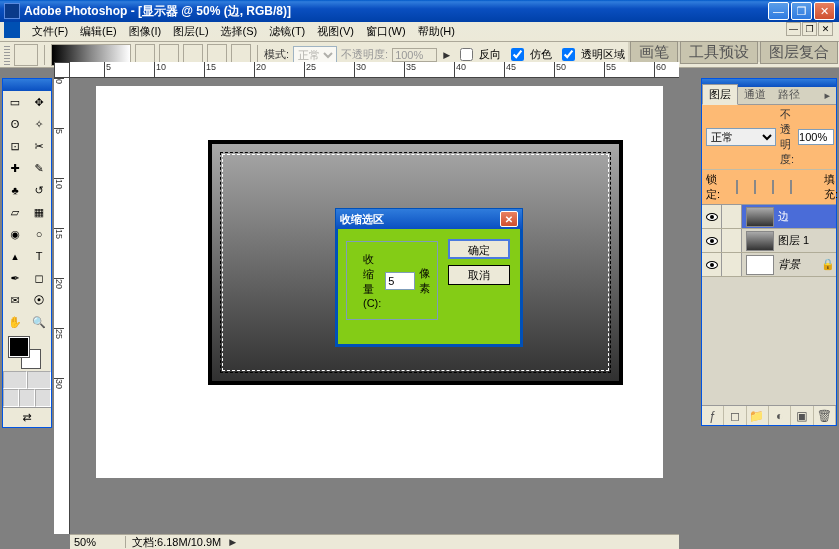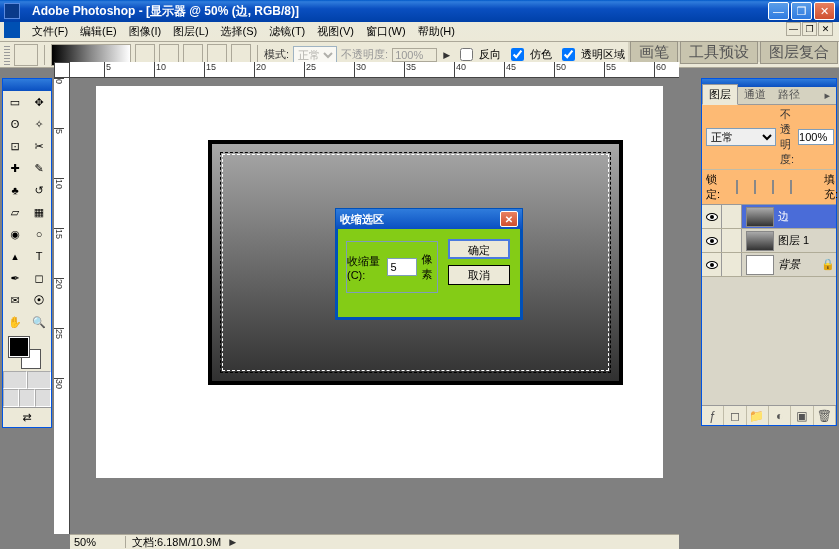--- a/index.html
+++ b/index.html
@@ -1,21 +1,21 @@
 <!DOCTYPE html>
 <html><head>
 <meta charset="utf-8">
 <style>
 * { margin: 0; padding: 0; box-sizing: border-box; font-family: "Microsoft YaHei", SimSun, sans-serif; font-size: 11px; }
 body { background: #808080; width: 839px; height: 549px; overflow: hidden; position: relative; }
 
 
 .titlebar { height: 22px; background: linear-gradient(to bottom, #0058c8, #2f7cdc 8%, #0a4fc0 40%, #0040a8); display: flex; align-items: center; padding: 0 4px; color: #fff; }
 .titlebar .app-icon { width: 16px; height: 16px; background: #0a3a8a; border: 1px solid #5a8adf; margin-right: 4px; }
-.titlebar-title { flex: 1; font-weight: bold; font-size: 12px; margin-left: 8px; }
+.titlebar-title { flex: 1; font-weight: bold; font-size: 12px; }
 .win-btns { display: flex; gap: 2px; }
 .win-btn { width: 21px; height: 18px; background: linear-gradient(#5a9de8, #2f7be0); border: 1px solid #fff; border-radius: 2px; color: #fff; display: flex; align-items: center; justify-content: center; cursor: pointer; }
 .win-btn.close { background: linear-gradient(#e88060, #d05030); }
 .win-btn span { pointer-events: none; }
 
 
 .menubar { height: 20px; background: linear-gradient(#ebeadb, #ece9d8); display: flex; align-items: flex-start; padding: 0 4px; border-bottom: 1px solid #aca899; }
 .menubar .ps-icon { width: 16px; height: 16px; background: #0050b3; margin-right: 6px; }
 .menubar .menu-item { padding: 2px 6px; cursor: pointer; }
 .menubar .spacer { flex: 1; }
@@ -63,21 +63,21 @@
 .gradient-shape { position: absolute; left: 138px; top: 62px; width: 415px; height: 245px; background: #000; }
 .gradient-inner { position: absolute; inset: 4px; background: linear-gradient(to bottom, #a8a8a8, #303030); }
 .selection { position: absolute; inset: 10px; border: 1px dashed #fff; outline: 1px dashed #000; outline-offset: 1px; }
 
 
 .dialog { position: absolute; left: 335px; top: 208px; width: 188px; background: #84cc16; border: 1px solid #0050b8; z-index: 50; }
 .dlg-title { height: 20px; background: linear-gradient(to bottom, #2f7cdc, #0a4fc0); color: #fff; display: flex; align-items: center; padding: 0 4px; font-weight: bold; }
 .dlg-title .spacer { flex: 1; }
 .dlg-close { width: 18px; height: 16px; background: linear-gradient(#e88060, #d05030); border: 1px solid #fff; border-radius: 2px; color: #fff; display: flex; align-items: center; justify-content: center; cursor: pointer; font-size: 10px; }
 .dlg-body { padding: 12px 4px 8px; border: 2px solid #0050b8; border-top: none; position: relative; }
-.dlg-inner { border: 1px solid #7f9db9; margin: 0 4px 16px; padding: 10px 0; display: flex; align-items: center; gap: 4px; }
+.dlg-inner { border: 1px solid #7f9db9; margin: 0 4px 16px; padding: 10px 16px; display: flex; align-items: center; gap: 4px; }
 .dlg-btns { position: absolute; right: 10px; top: 10px; display: flex; flex-direction: column; gap: 6px; }
 .dlg-btn { width: 62px; height: 20px; background: #ece9d8; border: 1px solid #000; cursor: pointer; text-align: center; line-height: 18px; border-radius: 0; }
 .dlg-btn.default { border: 2px solid #4a7ade; }
 .dlg-body input[type=text] { width: 30px; height: 18px; border: 1px solid #7f9db9; background: #fff; text-align: left; padding: 0 2px; }
 
 
 .layers-panel { position: absolute; right: 2px; top: 78px; width: 136px; background: #fdba74; border: 1px solid #0054e3; }
 .lp-head { height: 8px; background: linear-gradient(#2f7cdc, #0a4fc0); }
 .lp-tabs { display: flex; background: #d5d2c0; height: 18px; align-items: flex-end; border-bottom: 1px solid #999; }
 .lp-tab { padding: 2px 6px; font-size: 11px; color: #555; cursor: pointer; }

